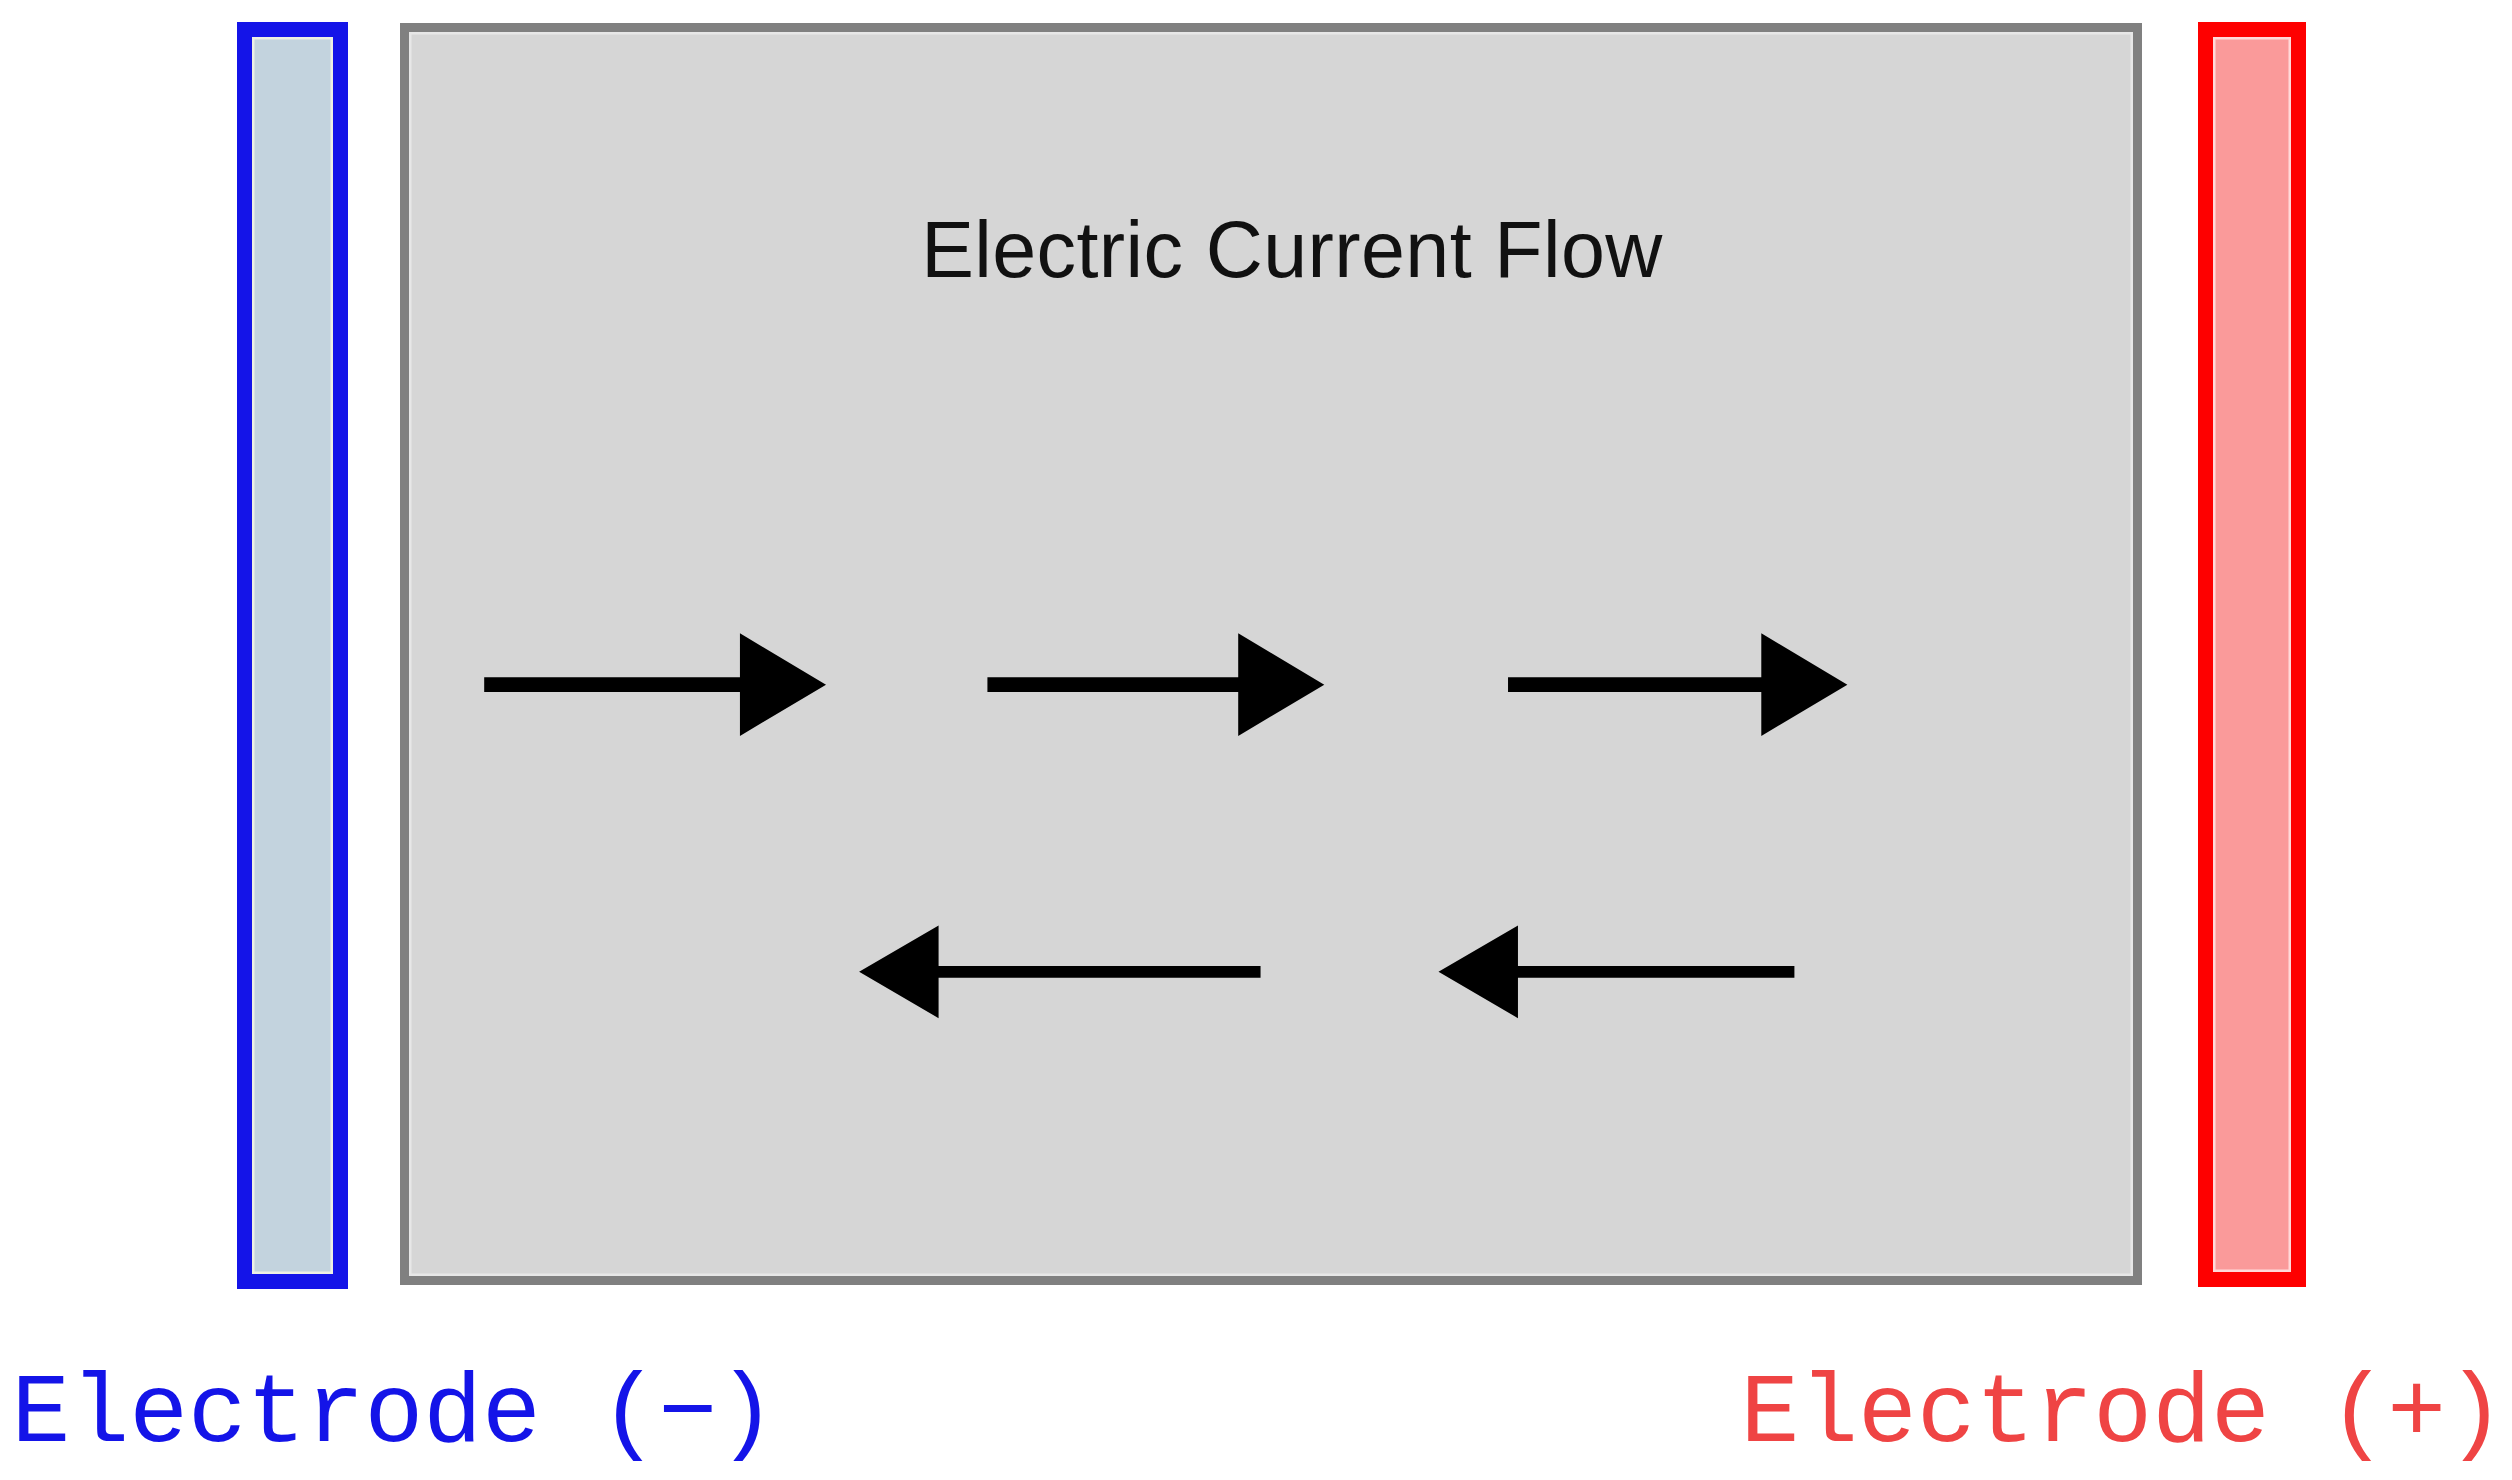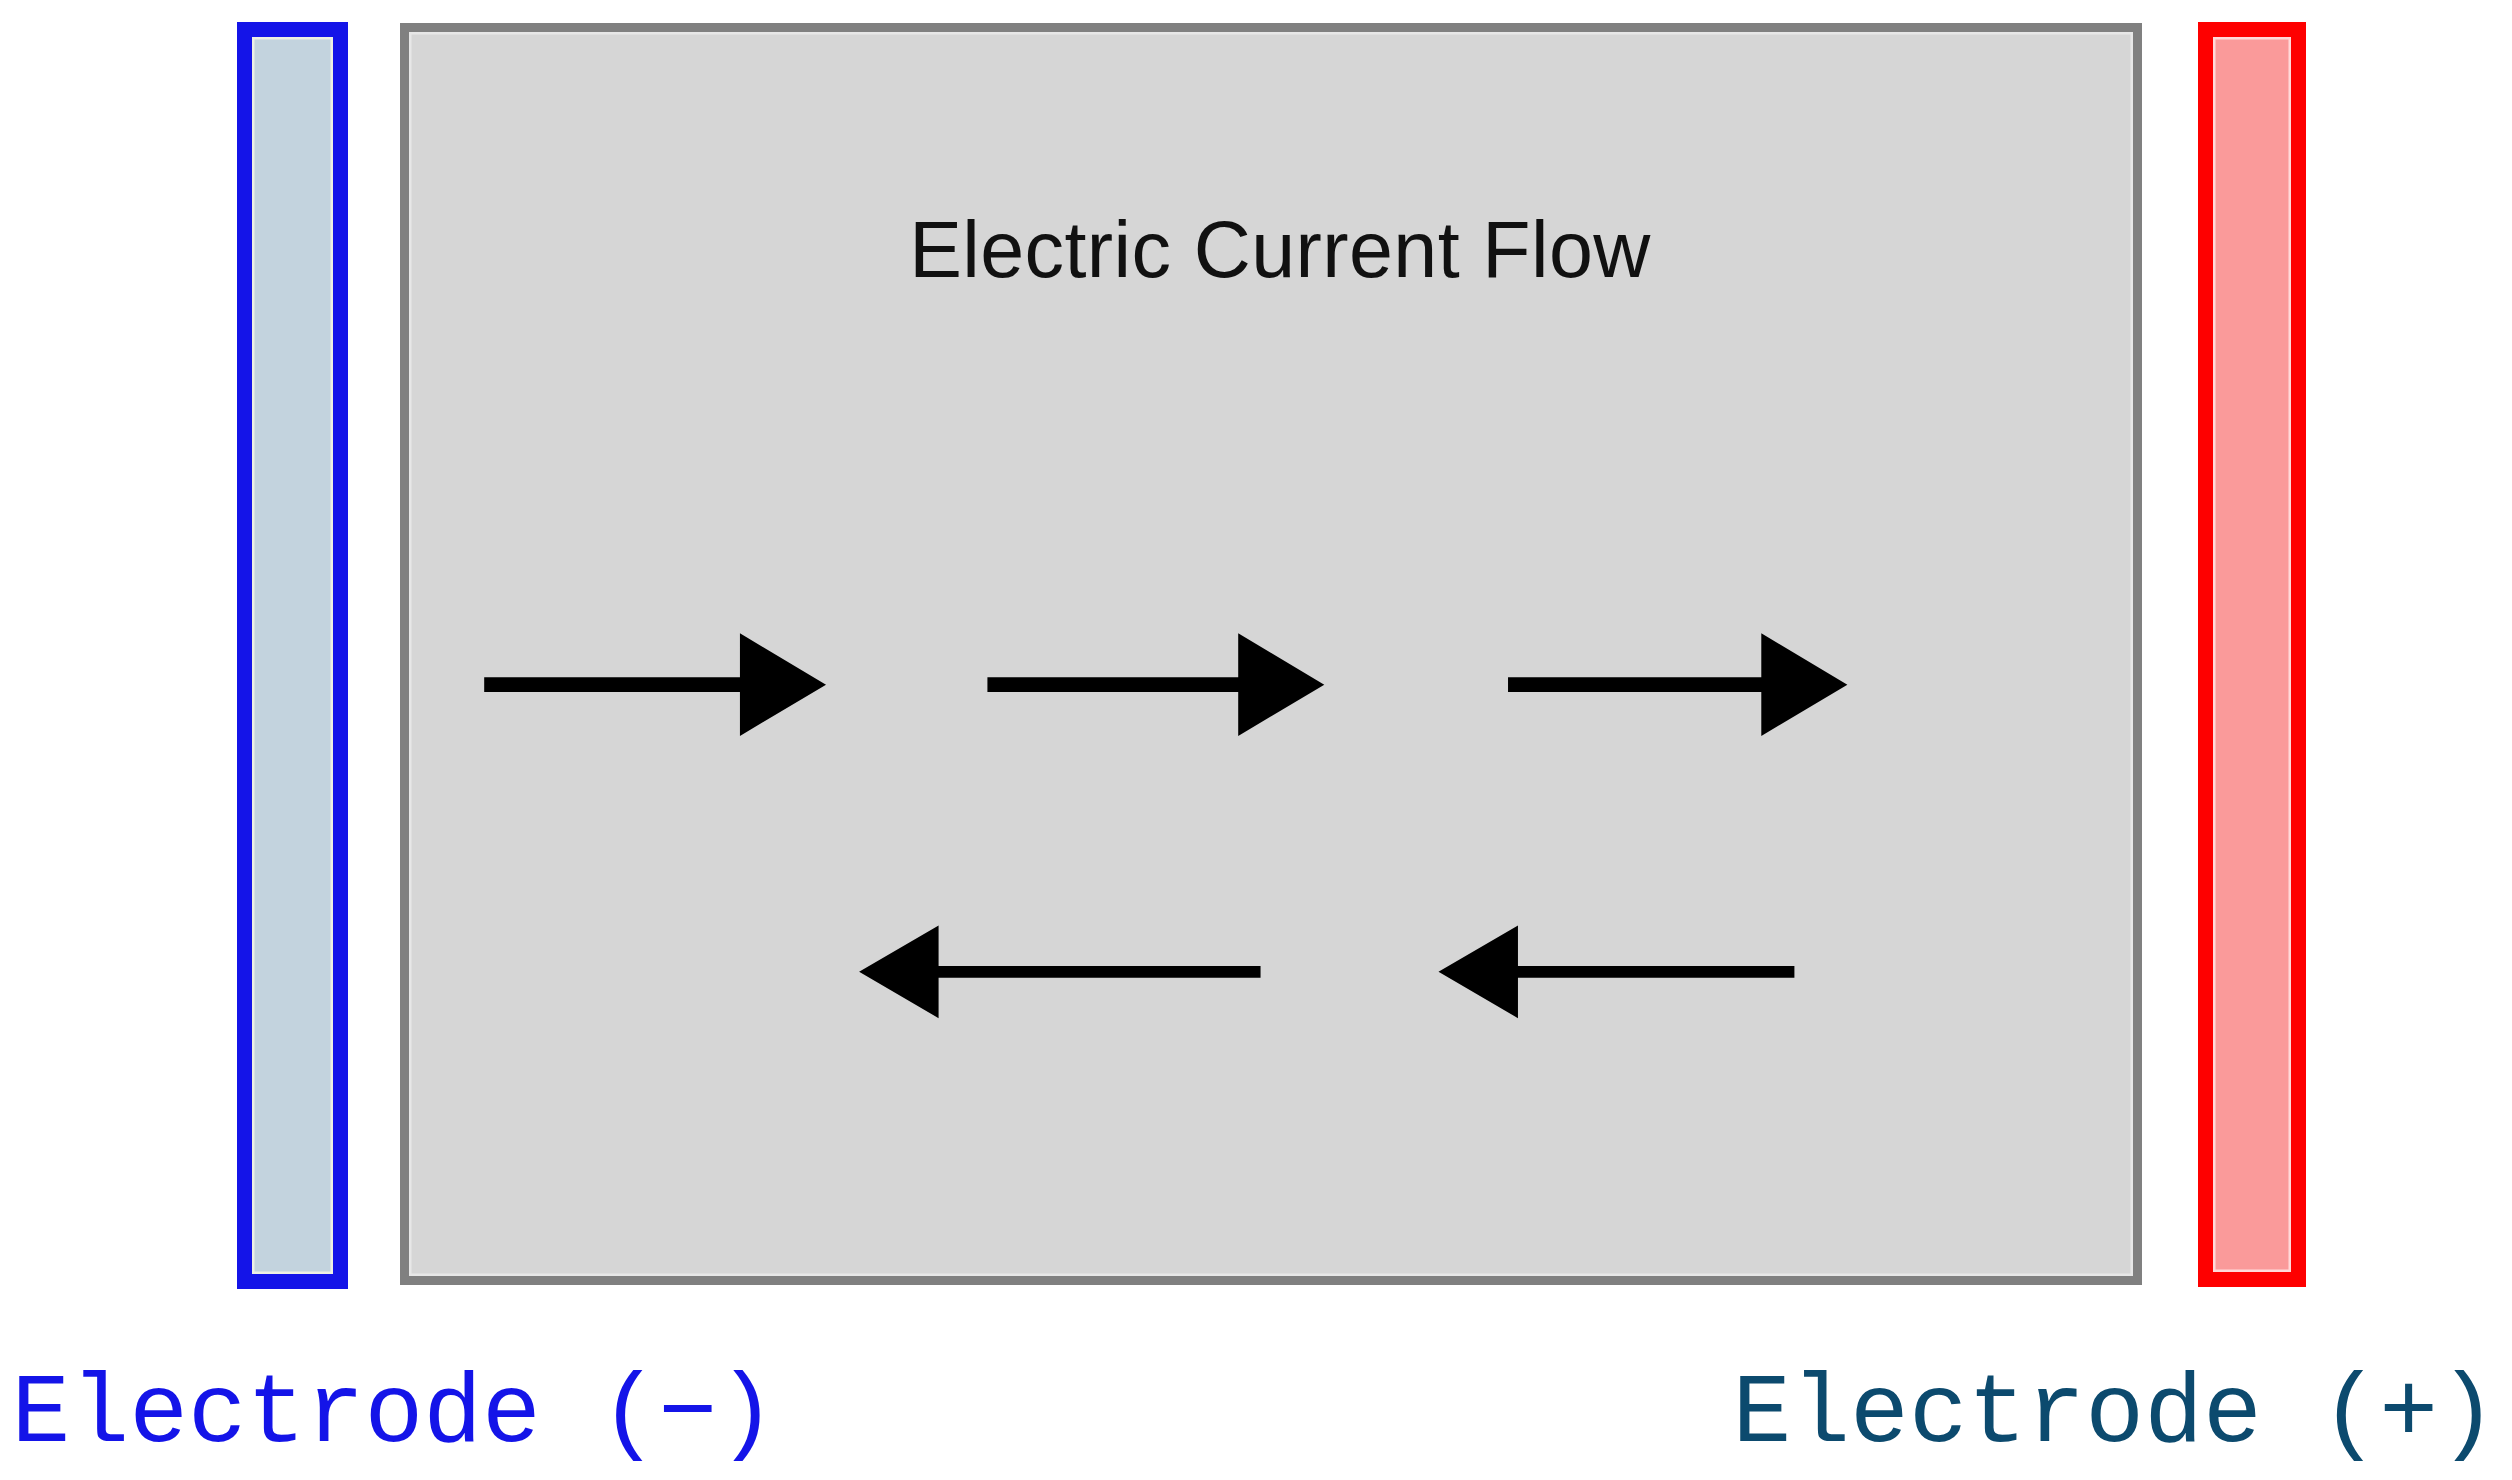--- a/index.html
+++ b/index.html
@@ -40,20 +40,21 @@
     position: absolute;
     left: 0;
     top: 178px;
     width: 1742px;
     text-align: center;
     font-size: 79px;
     line-height: 1.0;
     color: #111111;
     letter-spacing: 0.4px;
     white-space: nowrap;
+    padding-left: 12px;
   }
 
   
   .electrode {
     position: absolute;
     box-sizing: border-box;
   }
   .electrode-neg {
     left: 237px;
     top: 22.3px;
@@ -80,23 +81,23 @@
     line-height: 1.0;
     white-space: nowrap;
     font-family: Liberation Mono, monospace;
   }
   .label-neg {
     left: 11.6px;
     top: 1366px;
     color: #1414e8;
   }
   .label-pos {
-    right: 15px;
+    right: 7px;
     top: 1366px;
-    color: #0c4a6e;
+    color: #ef4444;
     text-align: center;
   }
 
   
   .arrow-layer {
     position: absolute;
     left: 0; top: 0;
     width: 2512px;
     height: 1481px;
     pointer-events: none;

